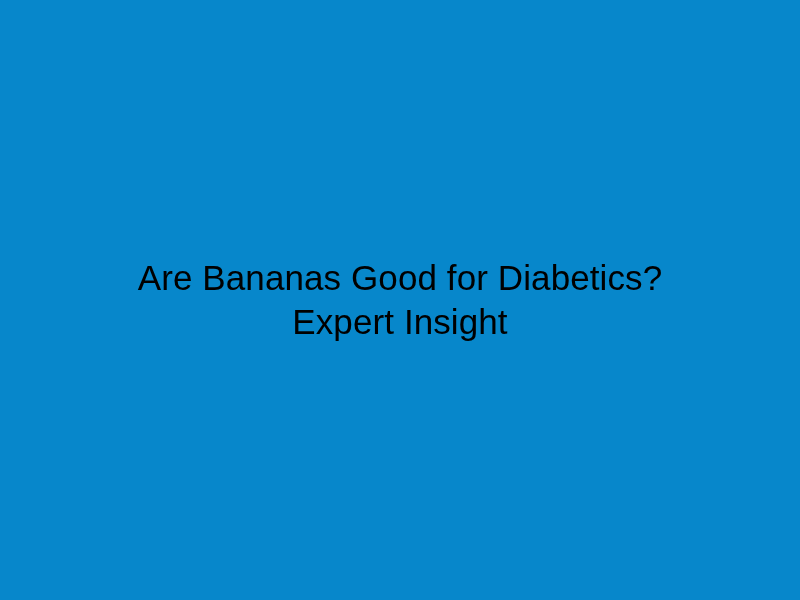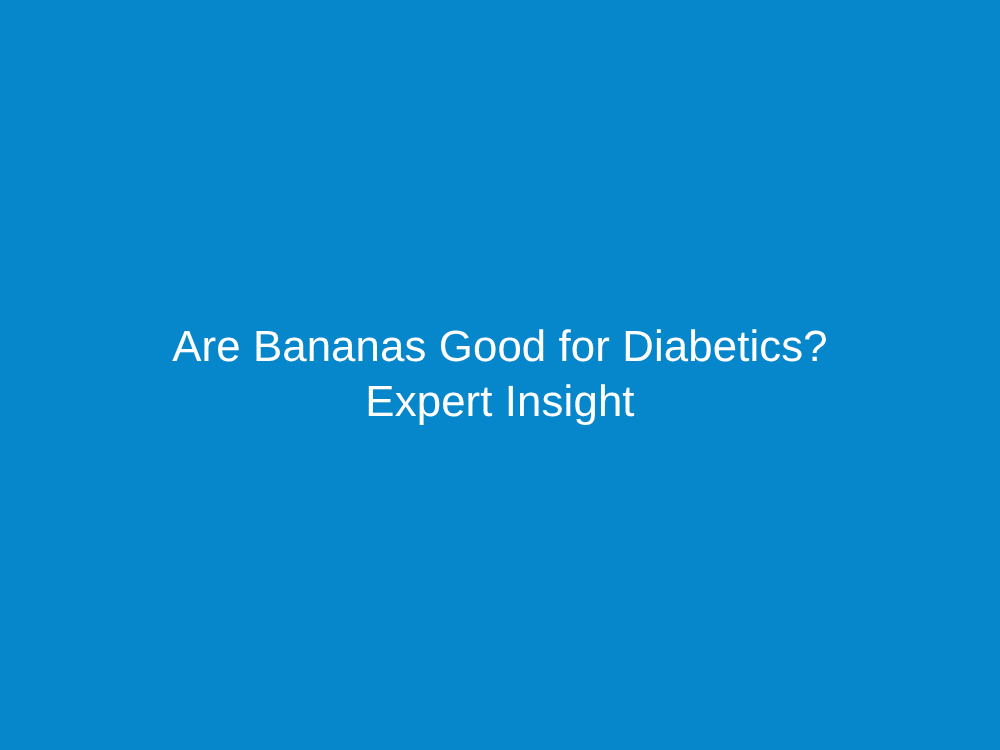--- a/index.html
+++ b/index.html
@@ -38,21 +38,21 @@
   }
 
   .card-title {
     margin: 0;
     padding: 0;
     font-family: "Liberation Sans", "DejaVu Sans", sans-serif;
     font-size: 35px;
     font-weight: 400;
     line-height: 44px;
     letter-spacing: 0.1px;
-    color: #ffffff;
+    color: #000000;
     text-align: center;
     word-wrap: break-word;
     overflow-wrap: break-word;
     -webkit-font-smoothing: antialiased;
   }
 </style>
 </head>
 <body>
 
 <div class="share-card">

